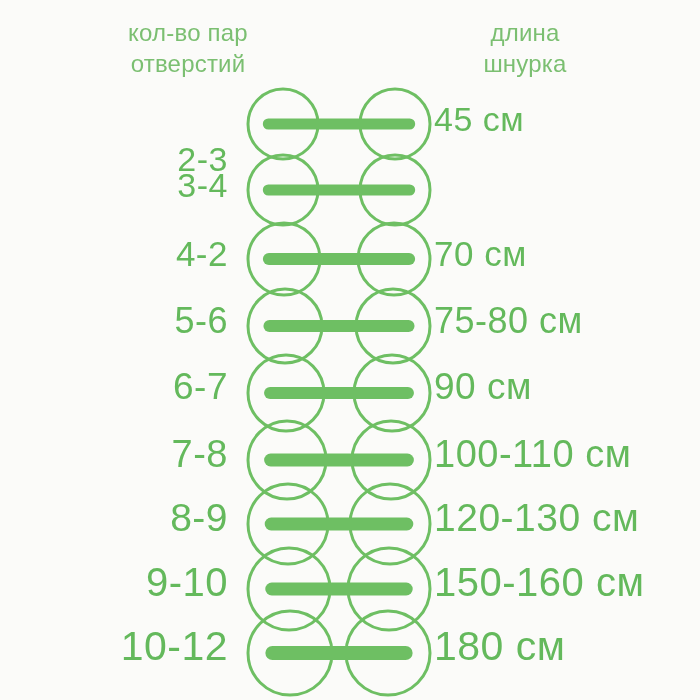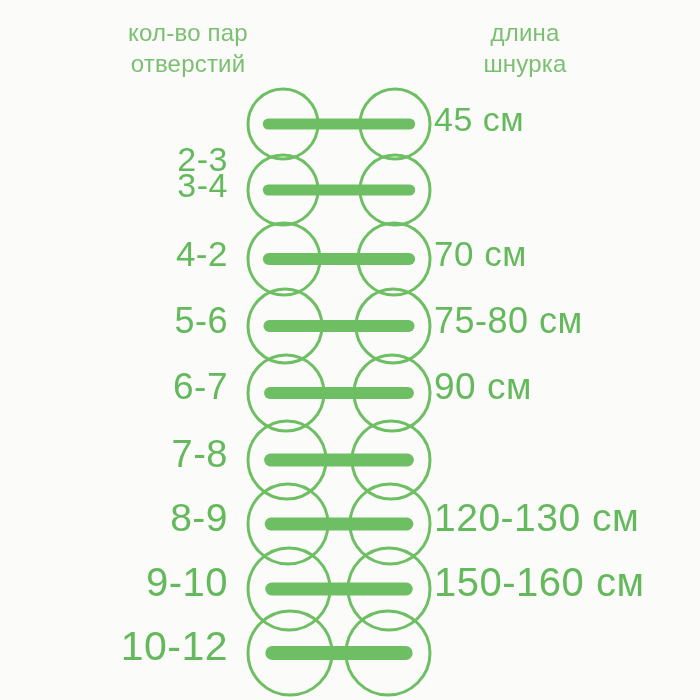--- a/index.html
+++ b/index.html
@@ -159,20 +159,21 @@
       </div>
       <div class="row" style="top: 415px; height: 90px;">
         <div class="cell-pairs" style="font-size: 38px; top: 17.64px;">7-8</div>
         <div class="cell-icon" style="top: 4px;">
           <svg class="lace-svg" width="186" height="82" viewBox="0 0 186 82" xmlns="http://www.w3.org/2000/svg">
             <circle cx="41" cy="41" r="39" fill="none" stroke="#6ebf63" stroke-width="3"></circle>
             <circle cx="145" cy="41" r="39" fill="none" stroke="#6ebf63" stroke-width="3"></circle>
             <line x1="24.62" y1="41" x2="161.38" y2="41" stroke="#6ebf63" stroke-width="13" stroke-linecap="round"></line>
           </svg>
         </div>
+        <div class="cell-length" style="font-size: 38px; top: 17.64px;">100-110 см</div>
       </div>
       <div class="row" style="top: 479px; height: 90px;">
         <div class="cell-pairs" style="font-size: 39px; top: 16.92px;">8-9</div>
         <div class="cell-icon" style="top: 3px;">
           <svg class="lace-svg" width="186" height="84" viewBox="0 0 186 84" xmlns="http://www.w3.org/2000/svg">
             <circle cx="42" cy="42" r="40" fill="none" stroke="#6ebf63" stroke-width="3"></circle>
             <circle cx="144" cy="42" r="40" fill="none" stroke="#6ebf63" stroke-width="3"></circle>
             <line x1="25.2" y1="42" x2="160.8" y2="42" stroke="#6ebf63" stroke-width="13" stroke-linecap="round"></line>
           </svg>
         </div>
@@ -191,16 +192,17 @@
       </div>
       <div class="row" style="top: 608px; height: 90px;">
         <div class="cell-pairs" style="font-size: 41px; top: 15.48px;">10-12</div>
         <div class="cell-icon" style="top: 1px;">
           <svg class="lace-svg" width="186" height="88" viewBox="0 0 186 88" xmlns="http://www.w3.org/2000/svg">
             <circle cx="44" cy="44" r="42" fill="none" stroke="#6ebf63" stroke-width="3"></circle>
             <circle cx="142" cy="44" r="42" fill="none" stroke="#6ebf63" stroke-width="3"></circle>
             <line x1="26.36" y1="44" x2="159.64" y2="44" stroke="#6ebf63" stroke-width="14" stroke-linecap="round"></line>
           </svg>
         </div>
+        <div class="cell-length" style="font-size: 41px; top: 15.48px;">180 см</div>
       </div>
     </div>
 
 </div>
 
 </body></html>

